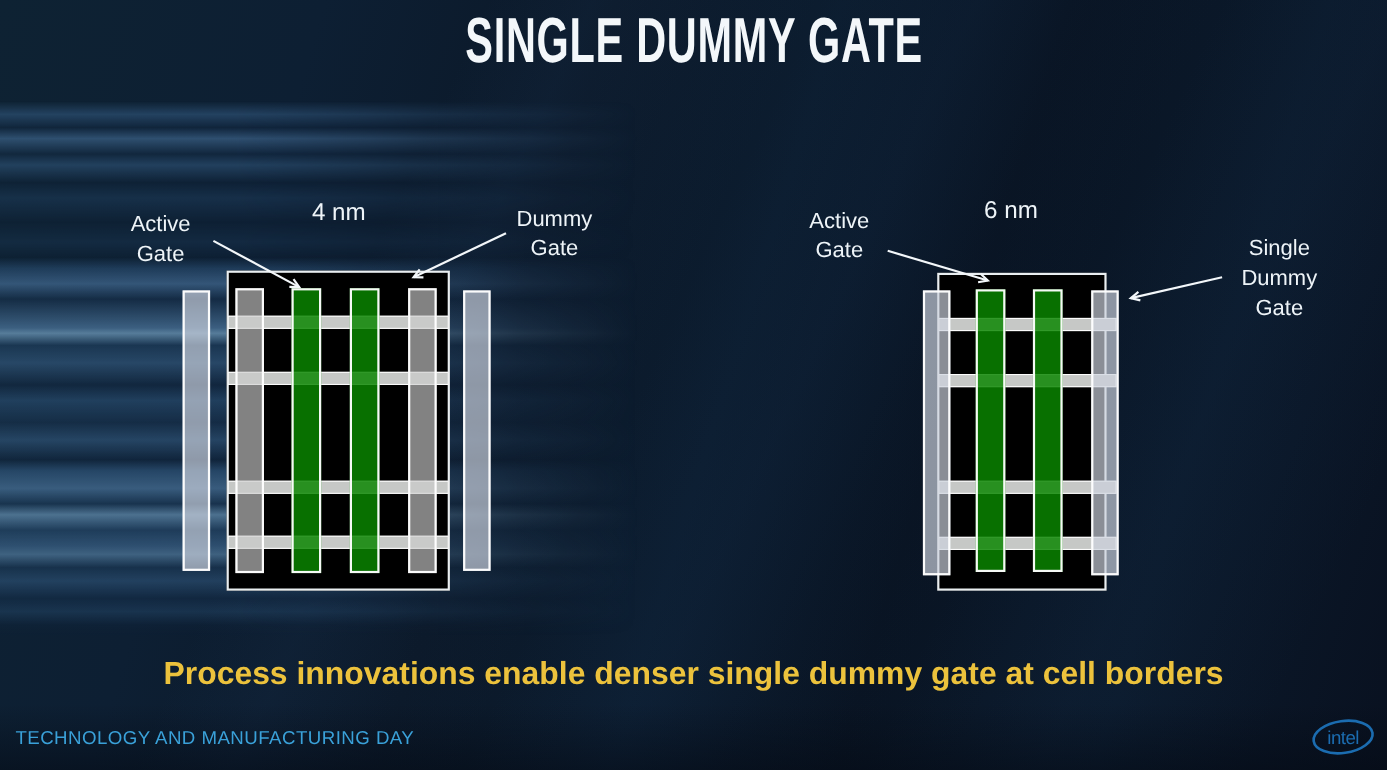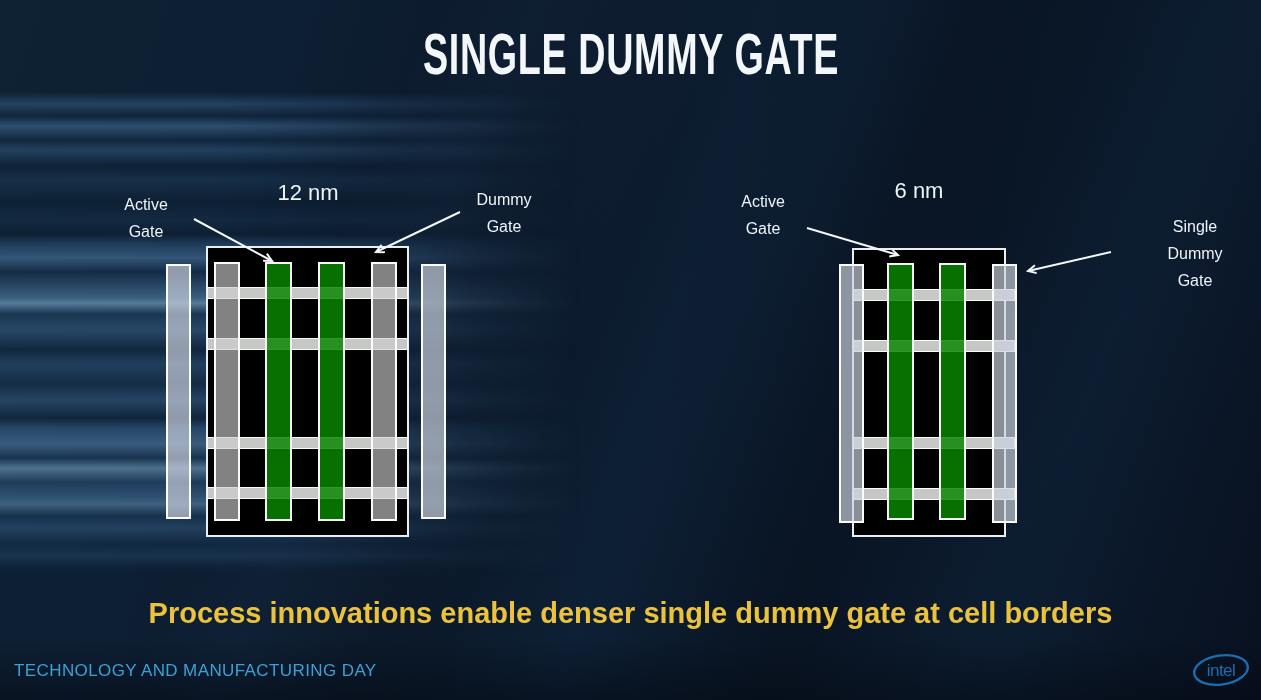--- a/index.html
+++ b/index.html
@@ -39,33 +39,33 @@
       rgba(48,90,130,.35) 464px, rgba(20,44,72,.18) 476px, rgba(20,44,72,0) 486px);
     -webkit-mask-image:linear-gradient(90deg,#000 0%,#000 35%,rgba(0,0,0,.7) 55%,rgba(0,0,0,.25) 78%,transparent 95%);
     mask-image:linear-gradient(90deg,#000 0%,#000 35%,rgba(0,0,0,.7) 55%,rgba(0,0,0,.25) 78%,transparent 95%);
   }
   .bg-bottom{
     position:absolute; left:0; right:0; bottom:0; height:60px; pointer-events:none;
     background:linear-gradient(180deg, rgba(5,12,22,0), rgba(4,10,20,.55));
   }
 
   .title{
-    position:absolute; top:24px; left:0; width:100%; text-align:center;
+    position:absolute; top:7px; left:0; width:100%; text-align:center;
     color:#f3f7fa; font-size:58px; line-height:60px; font-weight:700; letter-spacing:1px;
     white-space:nowrap;
   }
   .title > span{display:inline-block; transform:scaleX(.65); transform-origin:50% 50%;}
 
   .diagram-label{
     position:absolute; text-align:center; color:var(--label-white,#eef4f8);
     font-size:22px; line-height:24px; white-space:nowrap;
   }
   .annotation{
     position:absolute; text-align:center; color:var(--label-white,#eef4f8);
-    font-size:16px; line-height:27px;
+    font-size:20px; line-height:27px;
   }
   .annotation span{display:block;}
 
   .cell-rect{
     position:absolute; background:#000;
     border:2px solid #e9eef1; box-sizing:border-box; z-index:1;
   }
   .fin{
     position:absolute; height:12px; background:var(--fin,#c6c8c6);
     border:1px solid rgba(255,255,255,.92); box-sizing:border-box; z-index:2;
@@ -95,21 +95,21 @@
 
 <div class="slide">
   <div class="bg-bands"></div>
   <div class="bg-streaks"></div>
   <div class="bg-bottom"></div>
 
   <div class="title">
     <span>SINGLE DUMMY GATE</span>
   </div>
 
-  <div class="diagram-label" style="left:258px; top:181px; width:100px;">12 nm</div>
+  <div class="diagram-label" style="left:258px; top:181px; width:100px;">4 nm</div>
 
   <div class="annotation" style="left:96px; top:191px; width:100px;">
     <span>Active</span>
     <span>Gate</span>
   </div>
   <div class="annotation" style="left:444px; top:186px; width:120px;">
     <span>Dummy</span>
     <span>Gate</span>
   </div>
 
@@ -126,21 +126,21 @@
   <div class="gate active" style="left:318px; top:262px; width:27px; height:259px;"></div>
   <div class="gate dummy" style="left:371px; top:262px; width:26px; height:259px;"></div>
   <div class="gate border-dummy" style="left:421px; top:264px; width:25px; height:255px;"></div>
 
   <div class="diagram-label" style="left:869px; top:179px; width:100px;">6 nm</div>
 
   <div class="annotation" style="left:713px; top:188px; width:100px;">
     <span>Active</span>
     <span>Gate</span>
   </div>
-  <div class="annotation" style="left:1135px; top:213px; width:120px;">
+  <div class="annotation" style="left:1103px; top:213px; width:120px;">
     <span>Single</span>
     <span>Dummy</span>
     <span>Gate</span>
   </div>
 
   <div class="cell-rect" style="left:852px; top:248px; width:154px; height:289px;"></div>
 
   <div class="fin" style="left:853px; top:289px; width:162px;"></div>
   <div class="fin" style="left:853px; top:340px; width:162px;"></div>
   <div class="fin" style="left:853px; top:437px; width:162px;"></div>

